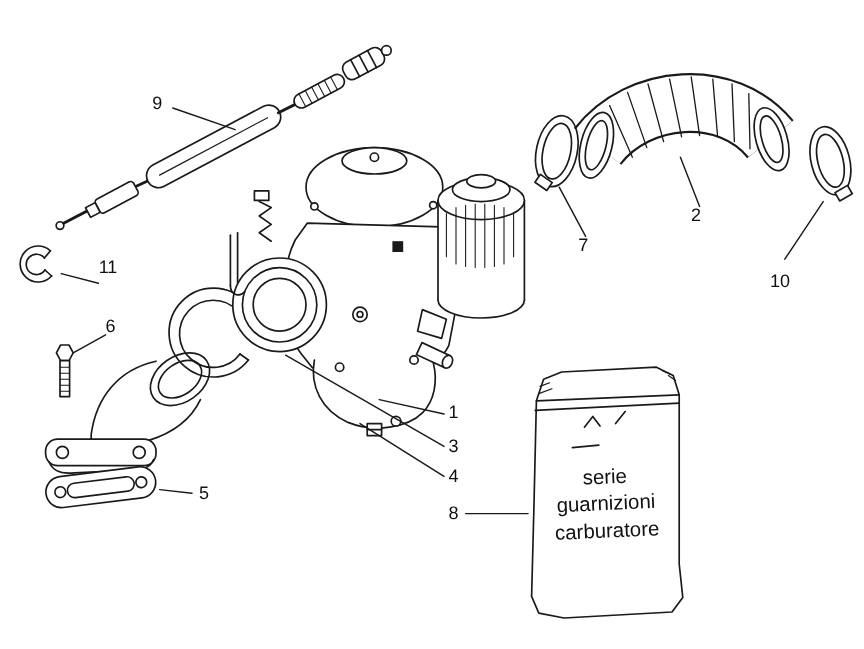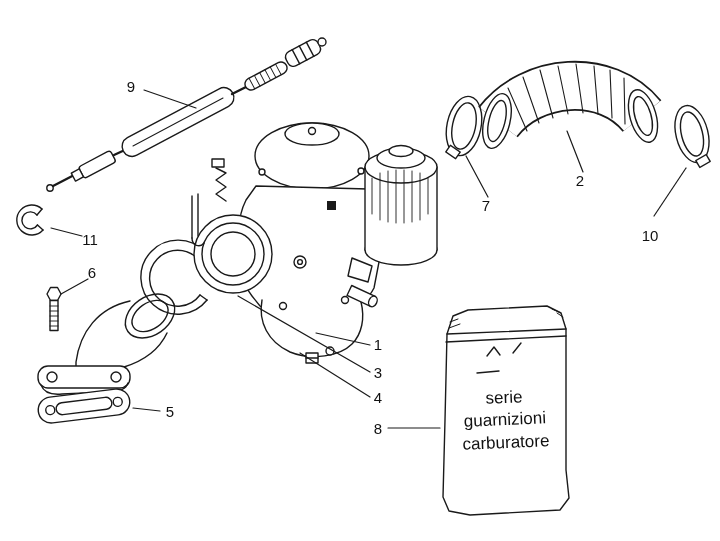--- a/index.html
+++ b/index.html
@@ -197,21 +197,21 @@
   <div class="callout" style="left:378px;top:344px">1</div>
   <div class="callout" style="left:580px;top:180px">2</div>
   <div class="callout" style="left:378px;top:372px">3</div>
   <div class="callout" style="left:378px;top:397px">4</div>
   <div class="callout" style="left:170px;top:411px">5</div>
   <div class="callout" style="left:92px;top:272px">6</div>
   <div class="callout" style="left:486px;top:205px">7</div>
   <div class="callout" style="left:378px;top:428px">8</div>
   <div class="callout" style="left:131px;top:86px">9</div>
   <div class="callout" style="left:650px;top:235px">10</div>
-  <div class="callout" style="left:90px;top:239px">11</div>
+  <div class="callout" style="left:90px;top:223px">11</div>
 
   <div class="bag-text">
     <div>serie</div>
     <div>guarnizioni</div>
     <div>carburatore</div>
   </div>
 
 </div>
 
 </body></html>

